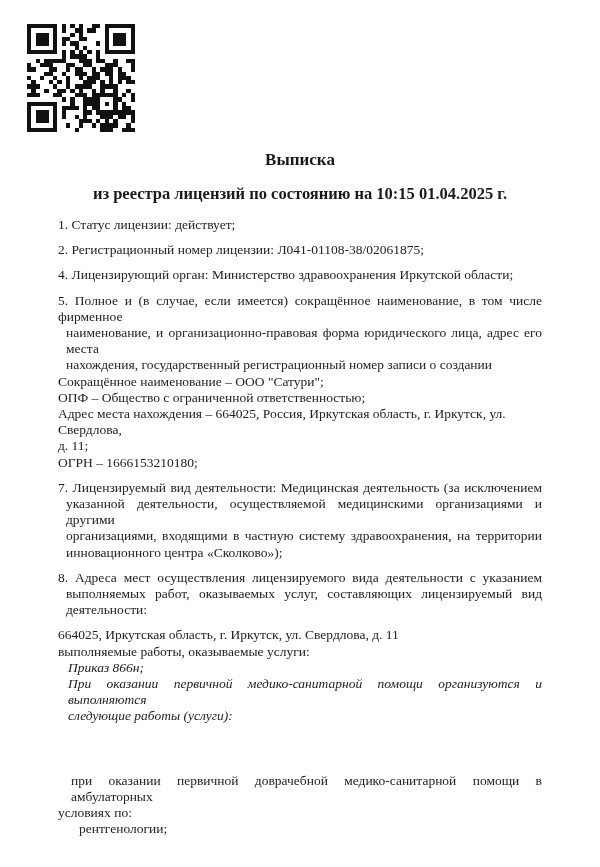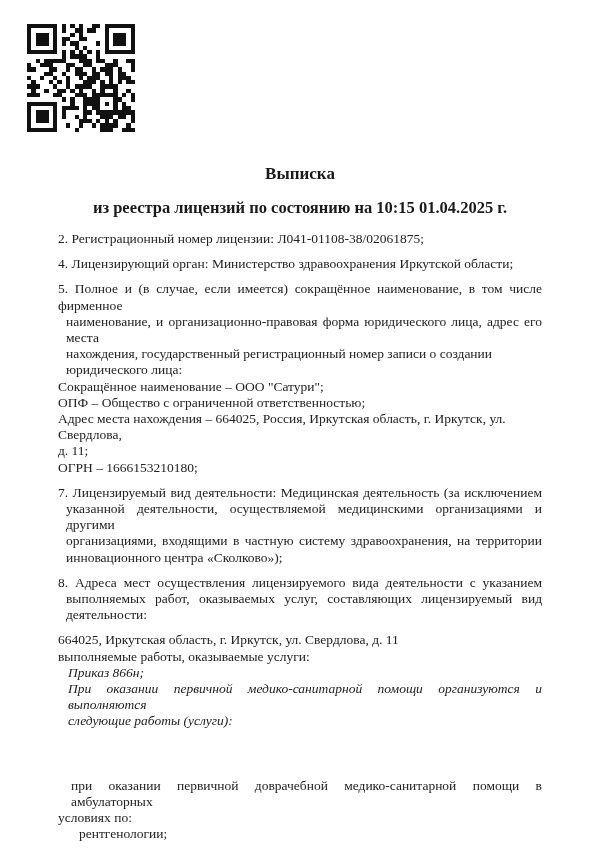--- a/index.html
+++ b/index.html
@@ -15,21 +15,21 @@
     position:absolute;left:27px;top:24px;
     width:108px;height:108px;
   }
   .qr svg{display:block;width:108px;height:108px;}
   .doc{
     position:absolute;left:0;top:150px;width:600px;
     padding:0 58px;box-sizing:border-box;
   }
   .title{
     font-size:17px;line-height:20px;font-weight:bold;
-    text-align:center;margin:14px 0 14px 0;color:#1a1a1a;
+    text-align:center;margin:0 0 14px 0;color:#1a1a1a;
   }
   .subtitle{
     font-size:16.5px;line-height:20px;font-weight:bold;
     text-align:center;margin:2px 0 13px 0;color:#1a1a1a;
   }
   .line{
     font-size:13.5px;line-height:16.2px;
     white-space:normal;
   }
   .gap{margin-top:9px;}
@@ -362,26 +362,26 @@
           <rect x="95.04" y="103.68" width="4.32" height="4.32"></rect>
           <rect x="99.36" y="103.68" width="4.32" height="4.32"></rect>
           <rect x="103.68" y="103.68" width="4.32" height="4.32"></rect>
         </g>
       </svg>
     </div>
   <div class="doc">
     <h1 class="title">Выписка</h1>
     <h2 class="subtitle">из реестра лицензий по состоянию на 10:15 01.04.2025 г.</h2>
     <div id="lines">
+        <div class="line num gap">1. Статус лицензии: действует;</div>
         <div class="line num gap">2. Регистрационный номер лицензии: Л041-01108-38/02061875;</div>
         <div class="line num gap">4. Лицензирующий орган: Министерство здравоохранения Иркутской области;</div>
         <div class="line num gap stretch">5. Полное и (в случае, если имеется) сокращённое наименование, в том числе фирменное</div>
         <div class="line cont stretch">наименование, и организационно-правовая форма юридического лица, адрес его места</div>
         <div class="line cont">нахождения, государственный регистрационный номер записи о создании</div>
-        <div class="line cont">юридического лица:</div>
         <div class="line flush">Сокращённое наименование – ООО "Сатури";</div>
         <div class="line flush">ОПФ – Общество с ограниченной ответственностью;</div>
         <div class="line flush">Адрес места нахождения – 664025, Россия, Иркутская область, г. Иркутск, ул. Свердлова,</div>
         <div class="line flush">д. 11;</div>
         <div class="line flush">ОГРН – 1666153210180;</div>
         <div class="line num gap stretch">7. Лицензируемый вид деятельности: Медицинская деятельность (за исключением</div>
         <div class="line cont stretch">указанной деятельности, осуществляемой медицинскими организациями и другими</div>
         <div class="line cont stretch">организациями, входящими в частную систему здравоохранения, на территории</div>
         <div class="line cont">инновационного центра «Сколково»);</div>
         <div class="line num gap stretch">8. Адреса мест осуществления лицензируемого вида деятельности с указанием</div>

